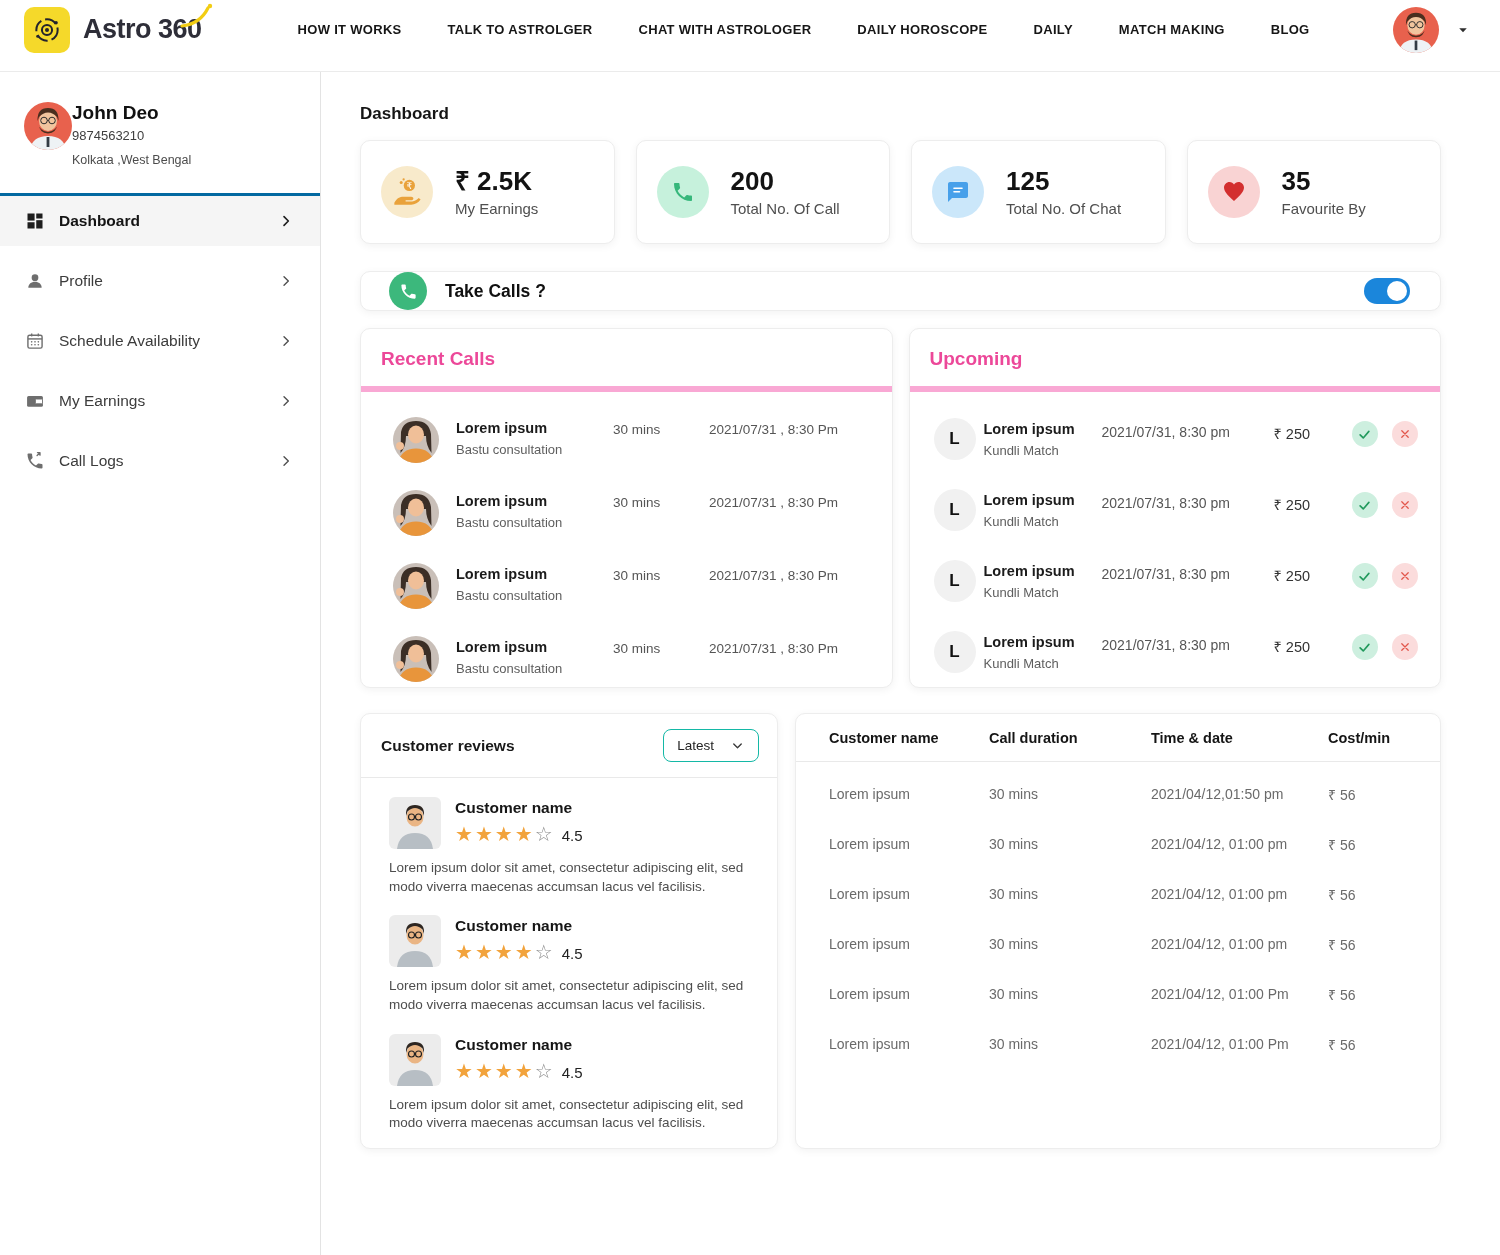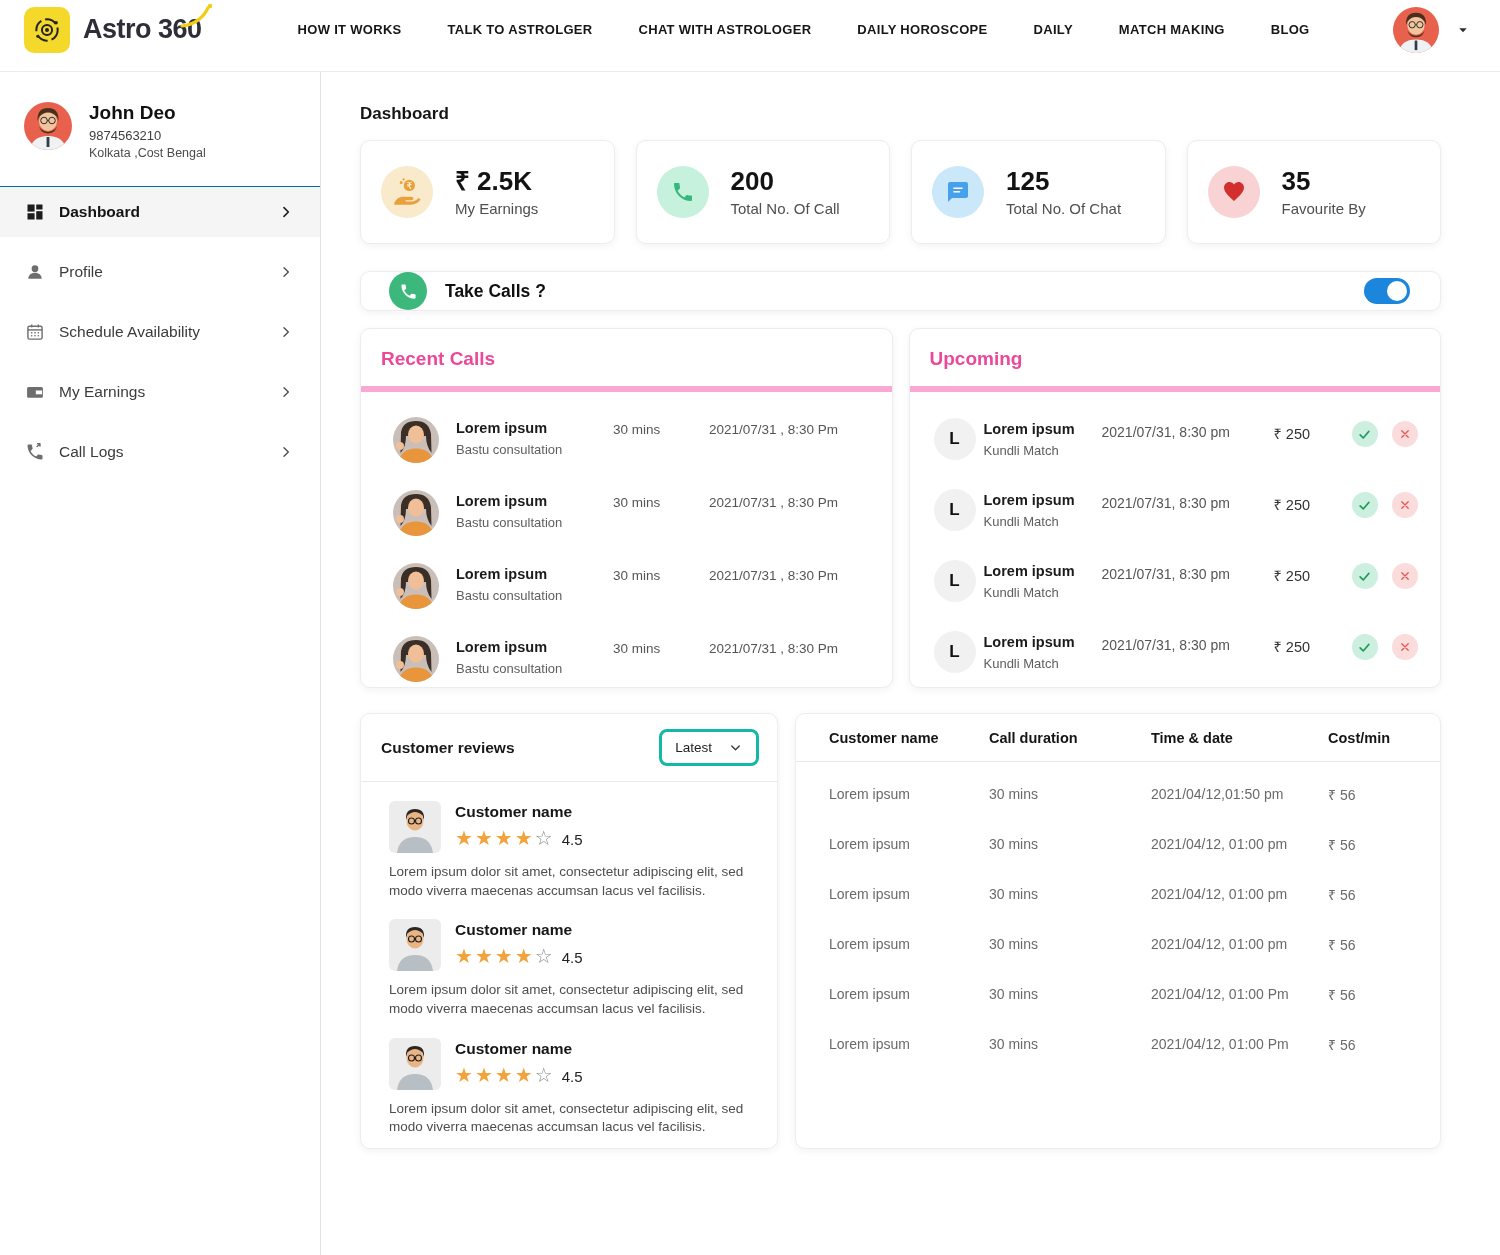--- a/index.html
+++ b/index.html
@@ -11,24 +11,24 @@
   .logo-badge { width:46px; height:46px; background:#F5D92A; border-radius:10px; display:grid; place-items:center; }
   .brand-text { position:relative; font-size:27px; font-weight:700; color:#2E2E38; letter-spacing:-0.5px; }
   .swoosh { position:absolute; right:-12px; top:-12px; }
   .nav { display:flex; align-items:center; gap:46px; margin-left:96px; }
   .nav .nav-item { font-size:13px; font-weight:600; letter-spacing:0.3px; color:#161616; cursor:pointer; white-space:nowrap; }
   .acct { margin-left:auto; display:flex; align-items:center; gap:15px; cursor:pointer; }
   .avatar-circle { width:46px; height:46px; border-radius:50%; overflow:hidden; display:block; flex:none; }
 
   
   .sidebar { position:absolute; top:72px; left:0; width:321px; bottom:0; background:#fff; border-right:1px solid #e3e3e3; }
-  .profile { display:flex; gap:17px; padding:30px 24px 26px 24px; border-bottom:1px solid #0369a1; }
+  .profile { display:flex; padding:30px 24px 26px 24px; border-bottom:3px solid #0369a1; }
   .profile .avatar-circle { width:48px; height:48px; }
   .p-name { font-size:19px; font-weight:700; color:#111; margin-bottom:4px; }
-  .p-phone { font-size:13px; color:#3e3e3e; margin-bottom:3px; }
+  .p-phone { font-size:13px; color:#3e3e3e; margin-bottom:10px; }
   .p-loc { font-size:12.5px; color:#4c4c4c; }
   .menu-item { height:50px; display:flex; align-items:center; padding:0 26px 0 24px; margin-bottom:10px; font-size:15.5px; color:#3c3c3c; cursor:pointer; }
   .menu-item.active { background:#f5f5f5; color:#141414; font-weight:600; }
   .mi-icon { width:22px; height:22px; margin-right:13px; display:grid; place-items:center; flex:none; }
   .mi-chev { margin-left:auto; display:grid; place-items:center; }
 
   
   .main { position:absolute; left:321px; top:72px; right:0; bottom:0; padding:32px 59px 0 39px; background:#fff; }
   .page-title { font-size:17px; font-weight:600; color:#151515; margin-bottom:16px; }
 
@@ -68,21 +68,21 @@
   .up-amount { font-size:14.5px; color:#333; margin-top:5px; }
   .up-actions { display:flex; gap:14px; justify-content:flex-end; margin-top:3px; }
   .act-btn { width:26px; height:26px; border-radius:50%; display:grid; place-items:center; cursor:pointer; }
   .act-accept { background:#CDEFDF; }
   .act-reject { background:#FBDCDC; }
 
   .bottom-row { display:flex; gap:17px; }
   .reviews-card { width:418px; flex:none; height:436px; overflow:hidden; }
   .reviews-header { display:flex; align-items:center; justify-content:space-between; padding:15px 18px 15px 20px; border-bottom:1px solid #e9e9e9; }
   .reviews-title { font-size:15.5px; font-weight:600; color:#191919; }
-  .sort-btn { display:flex; align-items:center; gap:16px; border:3px solid #14b8a6; border-radius:8px; padding:8px 13px; font-size:13.5px; color:#222; cursor:pointer; background:#fff; }
+  .sort-btn { display:flex; align-items:center; gap:16px; border:1px solid #14b8a6; border-radius:8px; padding:8px 13px; font-size:13.5px; color:#222; cursor:pointer; background:#fff; }
   .reviews-body { padding:19px 28px 0 28px; }
   .review { margin-bottom:19px; }
   .review-head { display:flex; gap:14px; }
   .review-avatar { width:52px; height:52px; border-radius:6px; overflow:hidden; flex:none; }
   .review-name { font-size:15.5px; font-weight:600; color:#161616; margin:2px 0 5px 0; }
   .stars-full { color:#F2A33C; font-size:20px; letter-spacing:2px; }
   .stars-empty { color:#8f8f8f; font-size:20px; }
   .rating-val { font-size:15px; color:#222; margin-left:9px; }
   .review-text { font-size:13.5px; color:#4e4e4e; line-height:1.38; margin-top:10px; }
 
@@ -163,21 +163,21 @@
         <path d="M13.5 19 Q13 6 24 6 Q35 6 34.5 19 L33 15 Q29 10.5 24 10.5 Q19 10.5 15 15 Z" fill="#4A2F1F"></path>
         <path d="M14.5 21 Q15.5 31.5 24 31.5 Q32.5 31.5 33.5 21 Q33 29 24 30 Q15 29 14.5 21 Z" fill="#4A2F1F"></path>
         <circle cx="20" cy="18.5" r="3.3" fill="none" stroke="#2B2B2B" stroke-width="1"></circle>
         <circle cx="28" cy="18.5" r="3.3" fill="none" stroke="#2B2B2B" stroke-width="1"></circle>
         <line x1="23.3" y1="18.5" x2="24.7" y2="18.5" stroke="#2B2B2B" stroke-width="1"></line>
       </svg>
     </span>
     <div>
       <div class="p-name">John Deo</div>
       <div class="p-phone">9874563210</div>
-      <div class="p-loc">Kolkata ,Cost Bengal</div>
+      <div class="p-loc">Kolkata ,West Bengal</div>
     </div>
   </div>
 
   <div class="menu">
     <div class="menu-item active">
       <span class="mi-icon">
         <svg viewBox="0 0 24 24" width="20" height="20" fill="#1d1d1d">
             <rect x="3" y="3" width="8.5" height="8.5"></rect>
             <rect x="13.5" y="3" width="7.5" height="6"></rect>
             <rect x="13.5" y="11" width="7.5" height="10"></rect>

